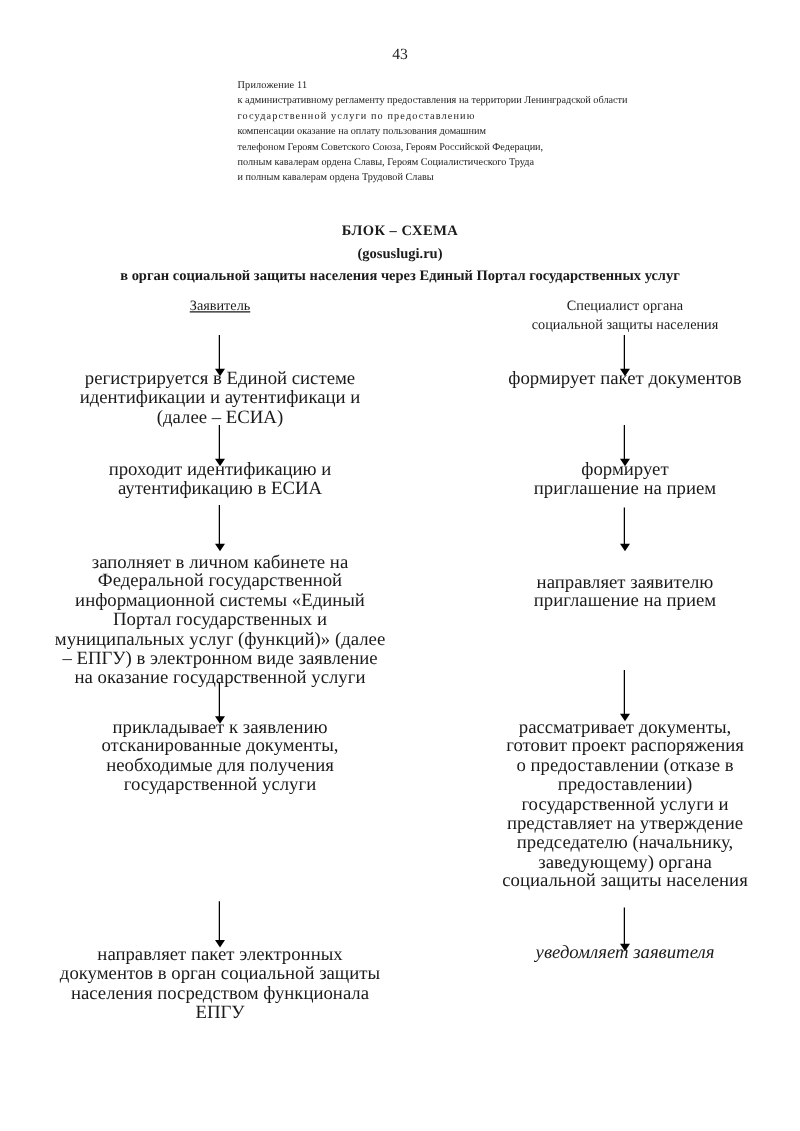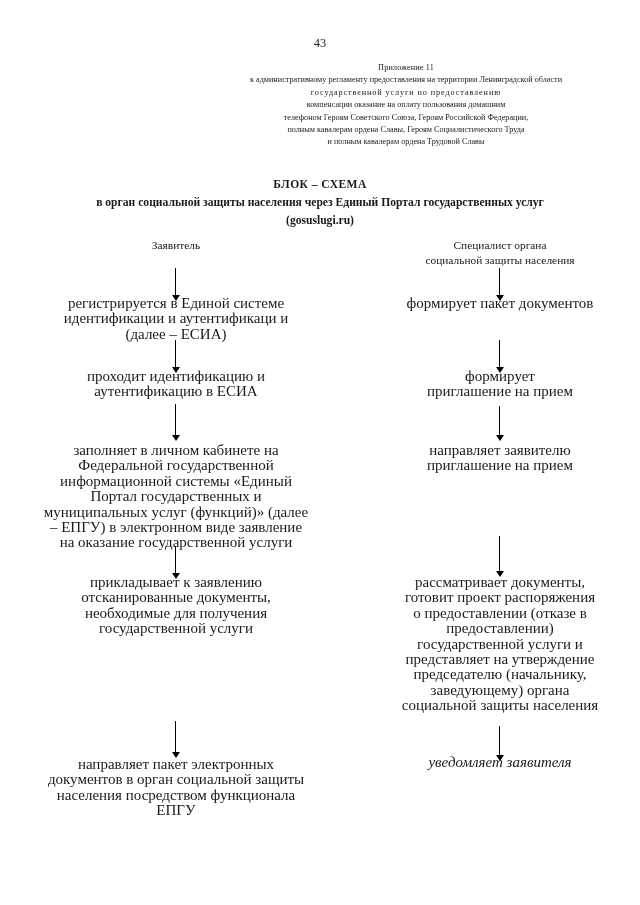--- a/index.html
+++ b/index.html
@@ -32,21 +32,21 @@
     font-size: 12.5px;
     line-height: 14px;
   }
 
   
   .appendix {
     position: absolute;
     top: 62px;
     right: 18px;
     width: 432px;
-    text-align: center;
+    text-align: left;
     font-size: 8.2px;
     line-height: 12.4px;
   }
   .appendix .line-1 { letter-spacing: 0.15px; }
   .appendix .line-3 { letter-spacing: 0.9px; }
 
   
   .title-block {
     position: absolute;
     top: 176px;
@@ -119,27 +119,27 @@
     <div>к  административному регламенту предоставления на территории Ленинградской области</div>
     <div class="line-3">государственной  услуги  по  предоставлению</div>
     <div>компенсации оказание на оплату пользования домашним</div>
     <div>телефоном Героям Советского Союза, Героям Российской Федерации,</div>
     <div>полным кавалерам ордена Славы, Героям Социалистического Труда</div>
     <div>и полным кавалерам ордена Трудовой Славы</div>
   </div>
 
   <div class="title-block">
     <div class="t-main">БЛОК – СХЕМА</div>
+    <div>(gosuslugi.ru)</div>
     <div>в орган социальной защиты населения через Единый Портал государственных услуг</div>
-    <div>(gosuslugi.ru)</div>
   </div>
 
   <div class="col col-left">
 
-    <div class="col-head" style="top:238px;">Заявитель</div>
+    <div class="col-head" style="top:238px;text-decoration:underline;">Заявитель</div>
 
     <div class="arrow" style="left:135px; top:268px; height:34px;">
       <div class="shaft" style="height: 28px; background: rgb(0, 0, 0);"></div>
       <div class="head" style="top: 27px; border-top-color: rgb(0, 0, 0);"></div>
     </div>
 
     <div class="node" style="top:296px;">регистрируется в Единой системе
 идентификации и аутентификаци и
 (далее – ЕСИА)</div>
 
@@ -203,21 +203,21 @@
     </div>
 
     <div class="node" style="top:369px;">формирует
 приглашение на прием</div>
 
     <div class="arrow" style="left:135px; top:406px; height:36px;">
       <div class="shaft" style="height: 30px; background: rgb(0, 0, 0);"></div>
       <div class="head" style="top: 29px; border-top-color: rgb(0, 0, 0);"></div>
     </div>
 
-    <div class="node" style="top:443px;">направляет заявителю
+    <div class="node" style="top:459px;">направляет заявителю
 приглашение на прием</div>
 
     <div class="arrow" style="left:135px; top:536px; height:42px;">
       <div class="shaft" style="height: 36px; background: rgb(0, 0, 0);"></div>
       <div class="head" style="top: 35px; border-top-color: rgb(0, 0, 0);"></div>
     </div>
 
     <div class="node" style="top:575px;">рассматривает документы,
 готовит проект распоряжения
 о предоставлении (отказе в

